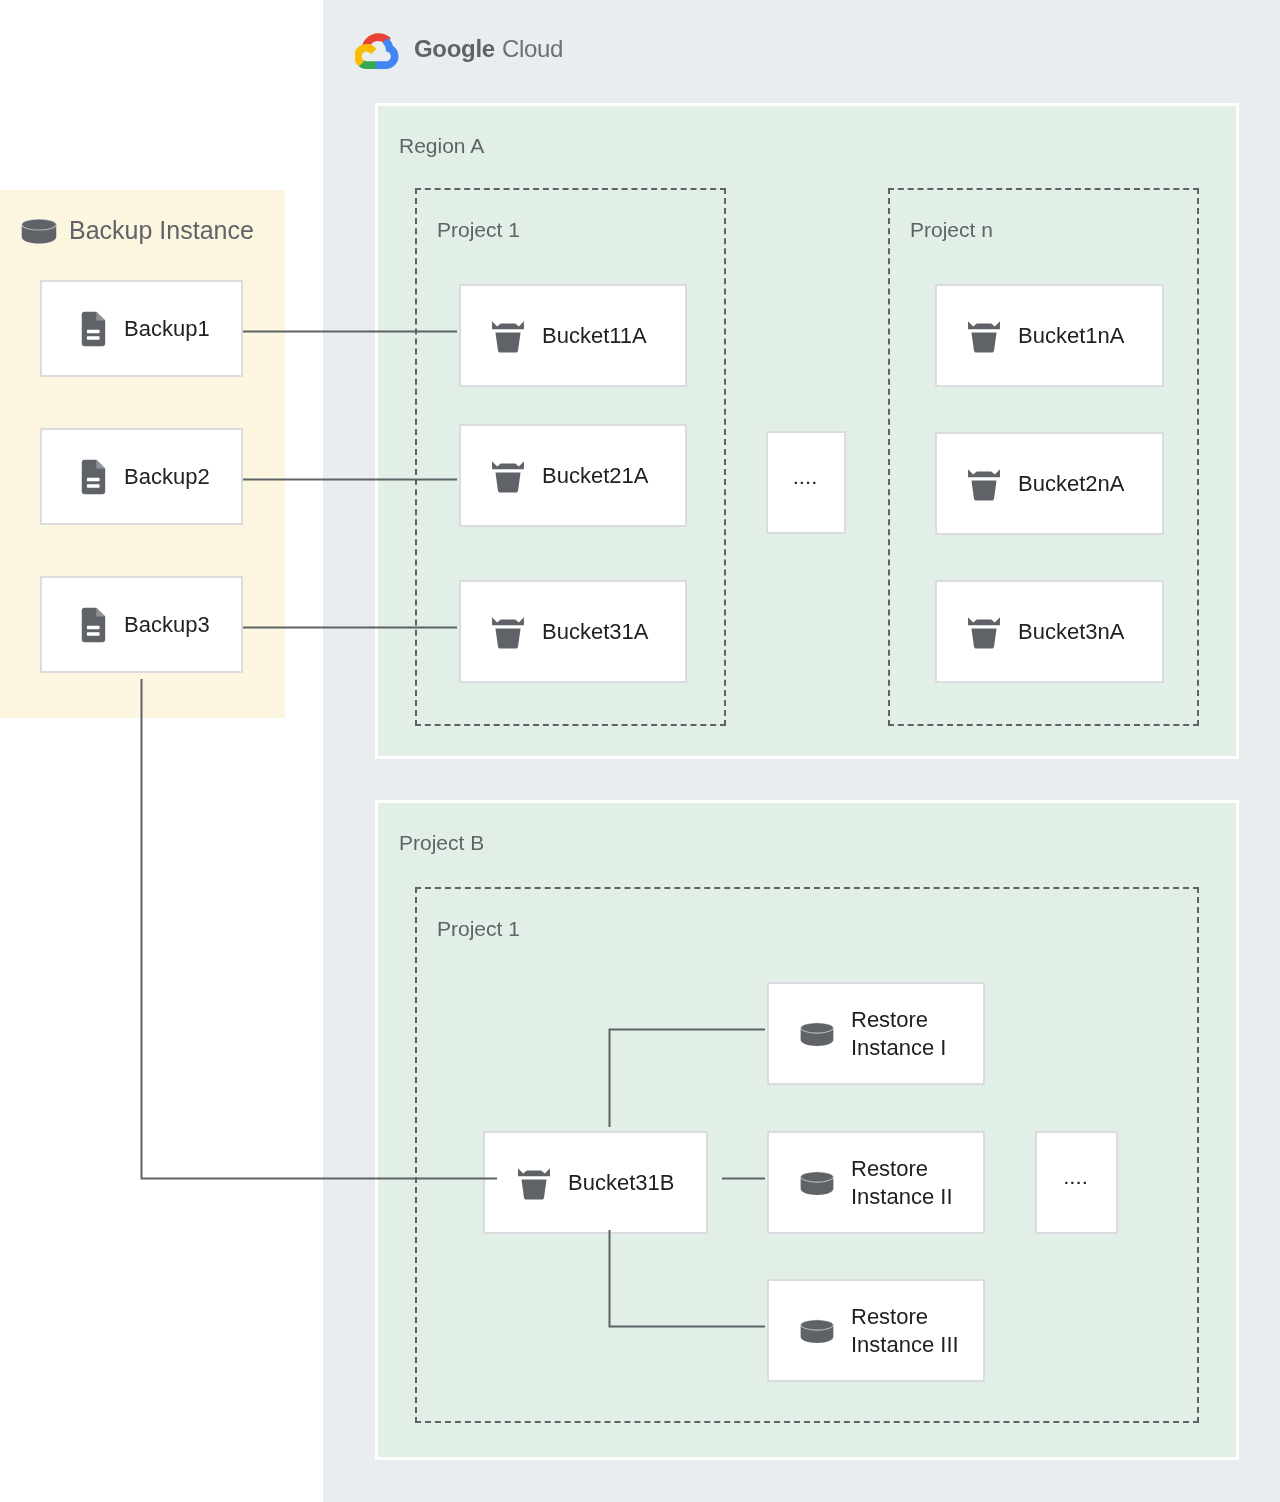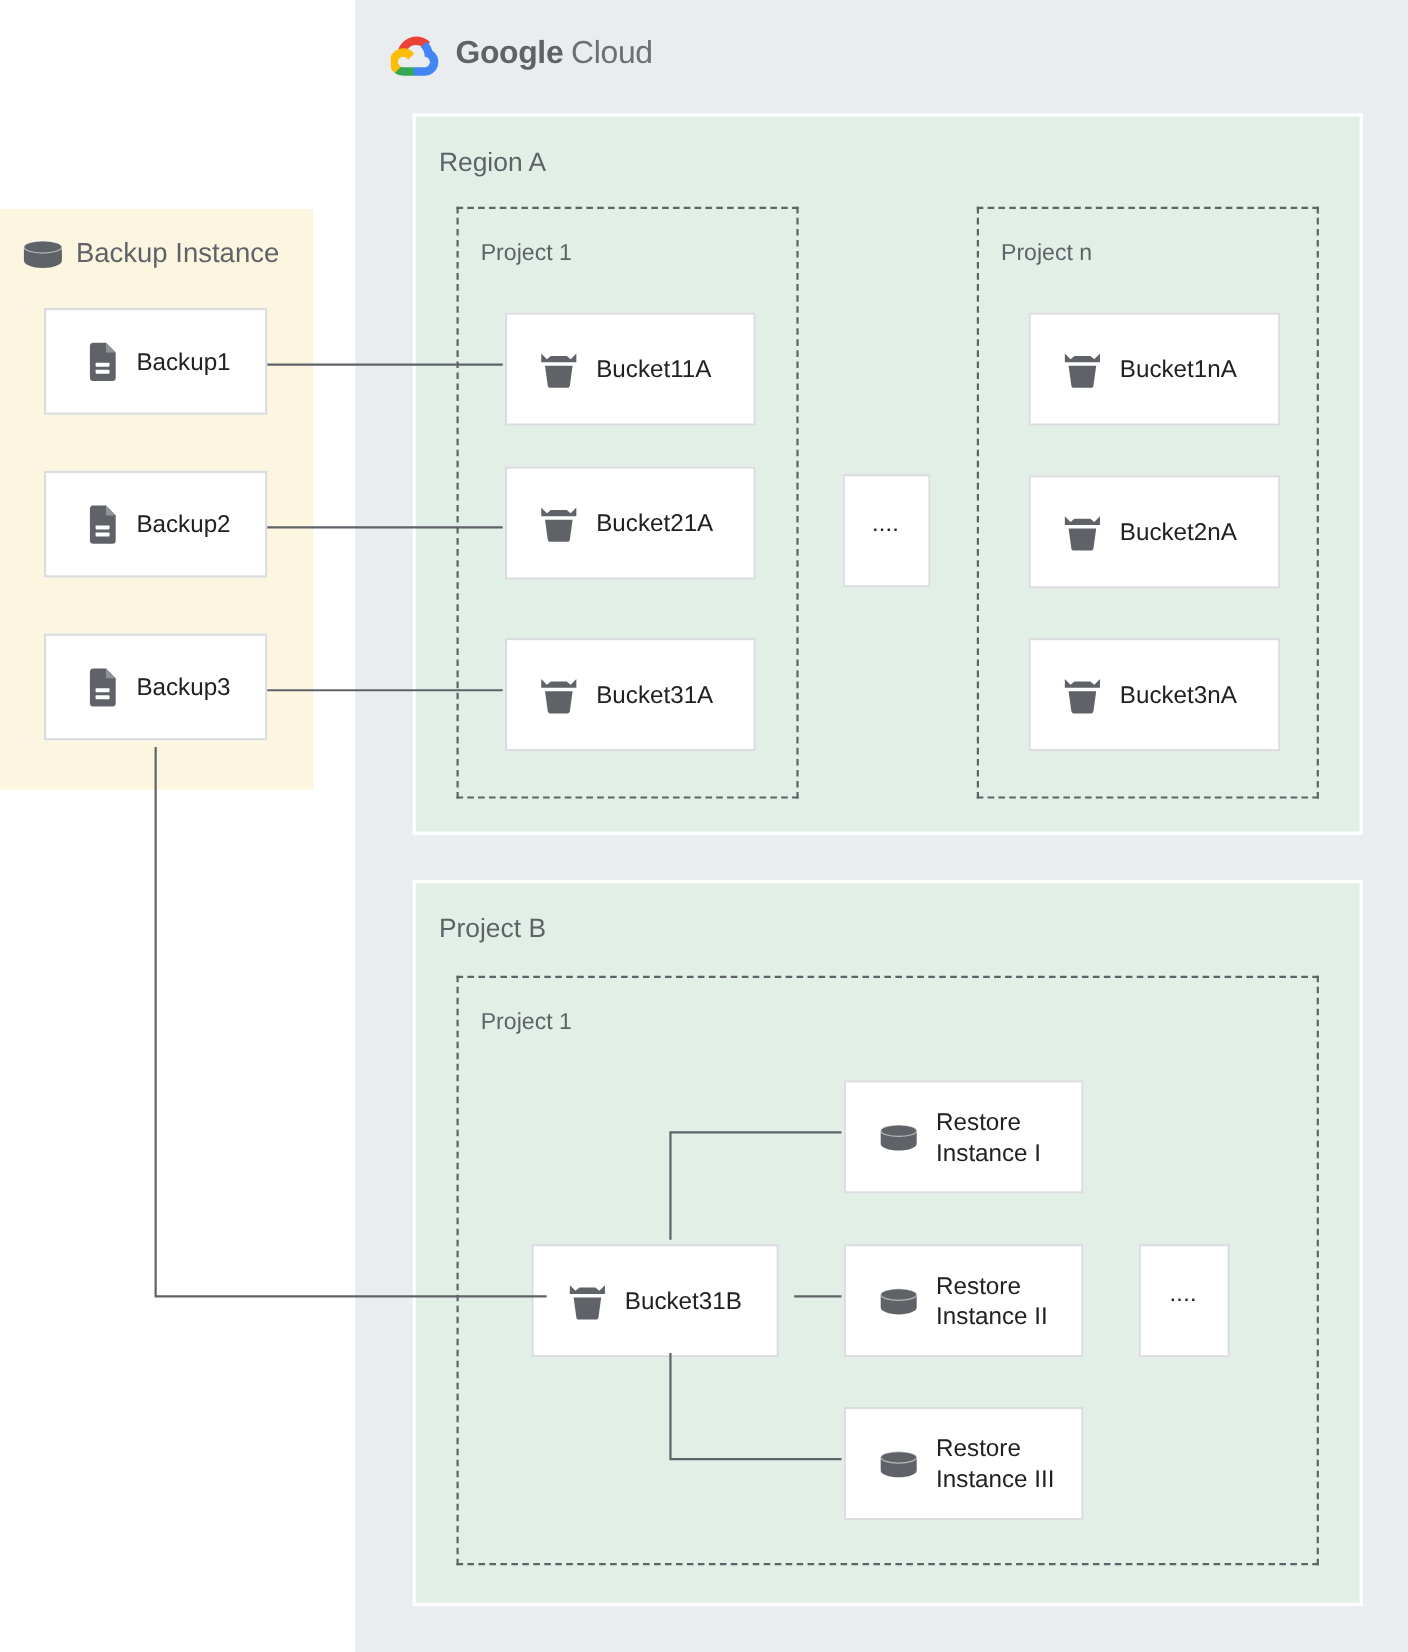--- a/index.html
+++ b/index.html
@@ -3,29 +3,29 @@
 <meta charset="utf-8">
 <style>
   * { margin:0; padding:0; box-sizing:border-box; }
   body { font-family:"Liberation Sans", sans-serif; background:#ffffff; }
   .page { position:relative; width:1280px; height:1502px; background:#ffffff; overflow:hidden; }
 
   
   .cloud-zone { position:absolute; left:323px; top:0; width:957px; height:1502px; background:#E9EDF0; }
   .logo { position:absolute; left:32px; top:27px; display:flex; align-items:center; gap:14px; }
   .logo svg { width:45px; height:43px; }
-  .logo-text { font-size:29px; color:#5F6368; letter-spacing:-0.3px; white-space:nowrap; }
+  .logo-text { font-size:24px; color:#5F6368; letter-spacing:-0.3px; white-space:nowrap; }
   .logo-text .g1 { font-weight:600; }
   .logo-text .g2 { font-weight:400; margin-left:7px; color:#6B7075; }
 
   
   .region { position:absolute; background:#E1EFE7; border:3px solid #ffffff; }
   .region-a { left:52px; top:103px; width:864px; height:656px; }
   .region-b { left:52px; top:800px; width:864px; height:660px; }
-  .region-label { position:absolute; left:21px; top:28px; font-size:24px; color:#5F6368; }
+  .region-label { position:absolute; left:21px; top:28px; font-size:21px; color:#5F6368; }
 
   .project { position:absolute; border:2px dashed #5F6368; }
   .project-label { position:absolute; left:20px; top:28px; font-size:21px; color:#5F6368; }
   .p1a { left:37px; top:82px; width:311px; height:538px; }
   .pna { left:510px; top:82px; width:311px; height:538px; }
   .p1b { left:37px; top:84px; width:784px; height:536px; }
 
   
   .card { position:absolute; background:#ffffff; border:2px solid #DADCE0; display:flex; align-items:center; }
   .card .label { font-size:22px; color:#212124; }

